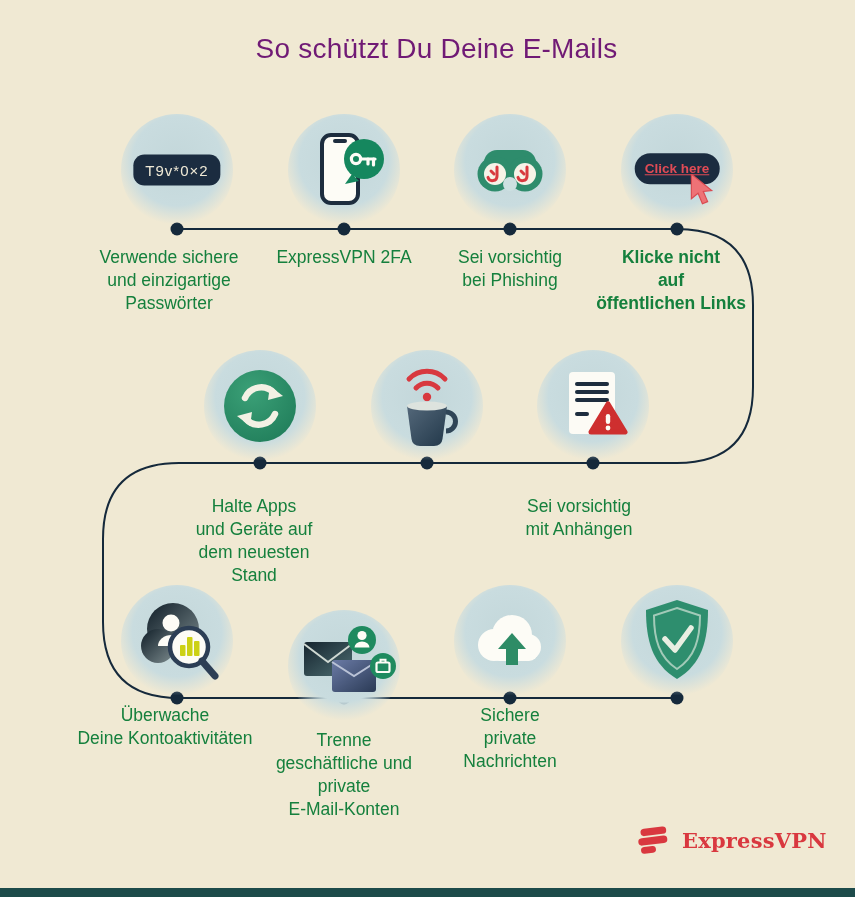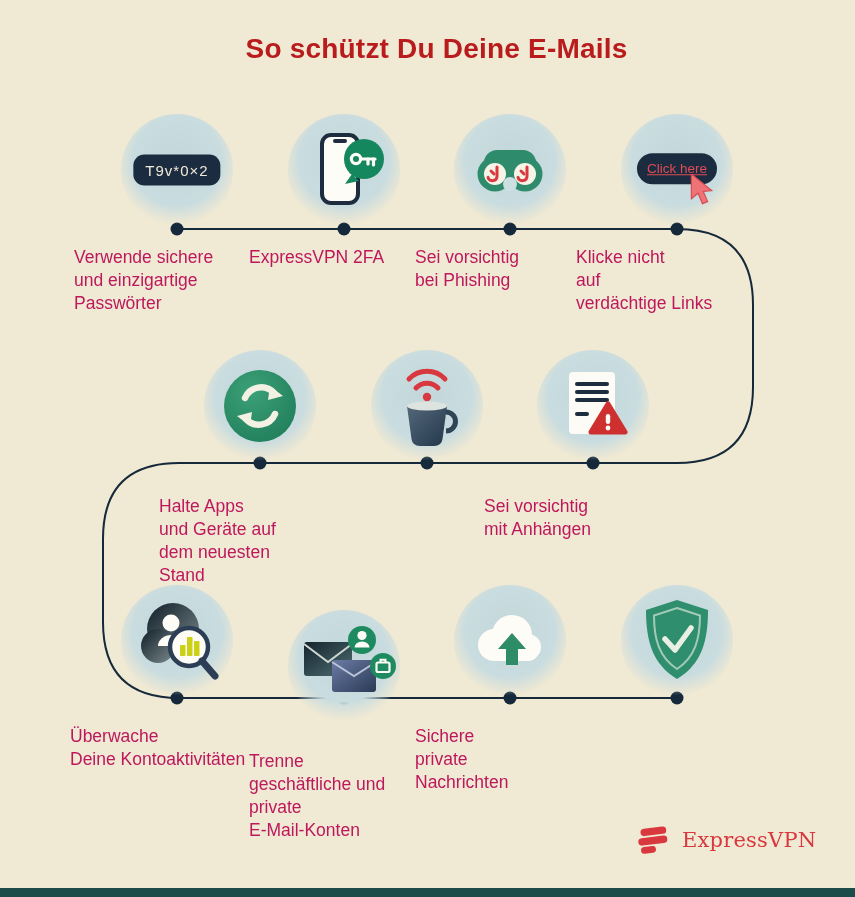--- a/index.html
+++ b/index.html
@@ -5,55 +5,55 @@
   html,body{margin:0;padding:0;}
   body{
     width:855px;height:897px;position:relative;overflow:hidden;
     background:#f0e9d3;
     font-family:"Liberation Sans", sans-serif;
     color:#15293b;
   }
   .title{
     position:absolute;top:33px;left:0;width:100%;
     text-align:center;text-indent:18px;
-    font-size:28px;font-weight:700;letter-spacing:.2px;
-    color:#b91c1c;
+    font-size:28px;font-weight:400;letter-spacing:.2px;
+    color:#701a75;
   }
   .timeline{position:absolute;left:0;top:0;}
   .step{position:absolute;width:190px;}
   .bubble{
     width:112px;height:112px;margin:0 auto;border-radius:50%;
     background:radial-gradient(circle at 50% 42%, #c3d7da 0%, #c9dcdf 52%, rgba(240,233,211,0) 74%);
     position:relative;
   }
   .bubble .icn{position:absolute;left:50%;top:50%;transform:translate(-50%,-50%);}
   .label{
-    margin-top:20px;text-align:left;white-space:pre-line;
-    font-size:17.5px;line-height:1.32;color:#be185d;
+    margin-top:20px;text-align:center;white-space:pre-line;
+    font-size:17.5px;line-height:1.32;color:#15803d;
   }
   .row2 .label{margin-top:33px;}
-  .row3 .label{margin-top:28px;}
+  .row3 .label{margin-top:7px;}
   .shiftL6{transform:translateX(-6px);}
   .shiftL12{transform:translateX(-12px);}
   .shiftL14{transform:translateX(-14px);}
   .pw-pill{
     position:absolute;left:50%;top:50%;transform:translate(-50%,-50%);
     background:#1b2c40;color:#efe9d6;border-radius:11px;
     padding:7px 12px;font-size:15px;letter-spacing:1px;white-space:nowrap;
   }
   .click-pill{
     position:absolute;left:50%;top:50%;transform:translate(-50%,-54%);
     background:#1b2c40;border-radius:17px;
     padding:8px 10px;font-size:13.5px;white-space:nowrap;
   }
   .click-pill span{color:#e14b55;text-decoration:underline;}
   .cursor{position:absolute;left:60%;top:54%;}
   .brand{position:absolute;left:634px;top:820px;display:flex;align-items:center;gap:8px;}
   .brand-name{
-    font-family:"DejaVu Serif", serif;font-weight:normal;
+    font-family:"DejaVu Serif", serif;font-weight:bold;
     font-size:21px;color:#d9383f;letter-spacing:.2px;
   }
   .bottom-bar{position:absolute;left:0;bottom:0;width:100%;height:9px;background:#1d4b4a;}
 </style>
 </head>
 <body>
 
 <div class="title">So schützt Du Deine E-Mails</div>
 
 <svg class="timeline" width="855" height="897" viewBox="0 0 855 897">
@@ -114,30 +114,30 @@
         <path d="M27 47 l3 3"></path>
         <path d="M63 43 v9 a4.6 4.6 0 0 1 -9 1.4"></path>
         <path d="M57 47 l3 3"></path>
       </g>
     </svg>
   </div>
   <div class="label">Sei vorsichtig
 bei Phishing</div>
 </div>
 
-<div class="step row1" style="left:582px;top:114px;">
+<div class="step row1" style="left:582px;top:114px;font-weight:bold;">
   <div class="bubble">
     <div class="click-pill"><span>Click here</span></div>
     <svg class="cursor" width="30" height="32" viewBox="0 0 20 22">
       <path d="M2 0 L2 17 L6.6 13.2 L9.6 20.5 L13.2 19 L10.2 12 L16 11.4 Z" fill="#ee7276" stroke="#d94a50" stroke-width="0.8"></path>
     </svg>
   </div>
   <div class="label" style="transform:translateX(-6px);">Klicke nicht
 auf
-verdächtige Links</div>
+öffentlichen Links</div>
 </div>
 
 <div class="step row2" style="left:165px;top:350px;">
   <div class="bubble">
     <svg class="icn" width="80" height="80" viewBox="0 0 80 80">
       <defs>
         <radialGradient id="gGreen" cx="38%" cy="30%" r="85%">
           <stop offset="0%" stop-color="#3ba077"></stop>
             <stop offset="100%" stop-color="#1f7c59"></stop>
         </radialGradient>

